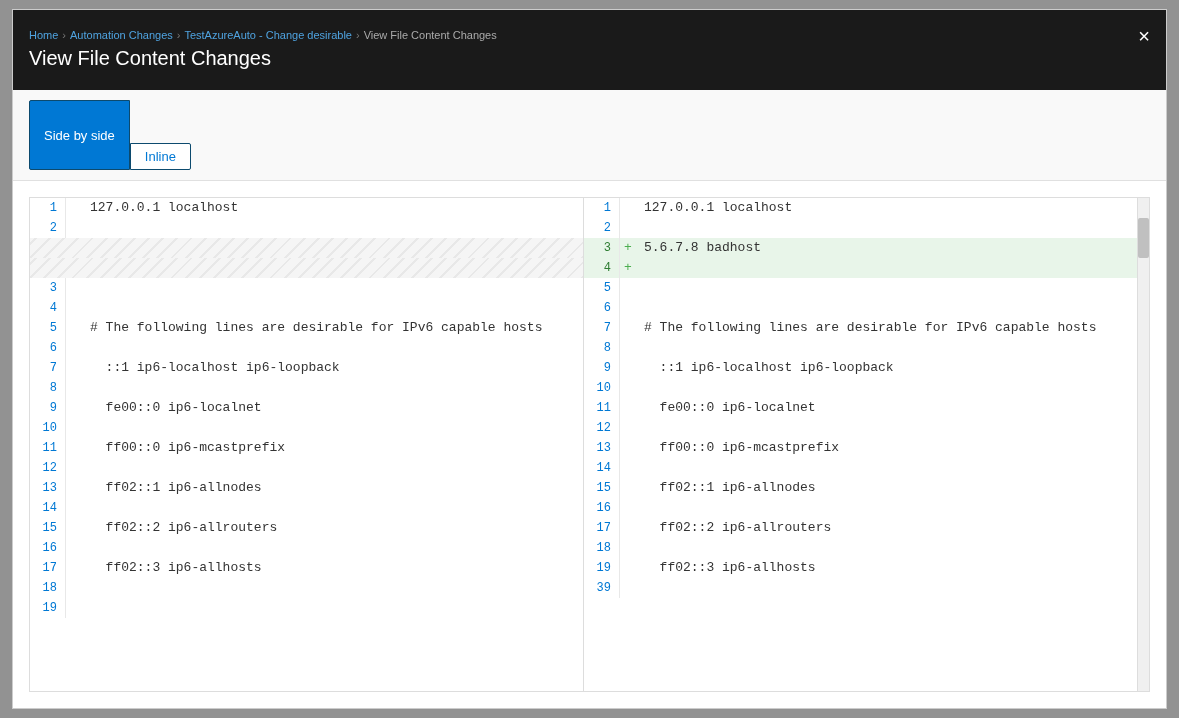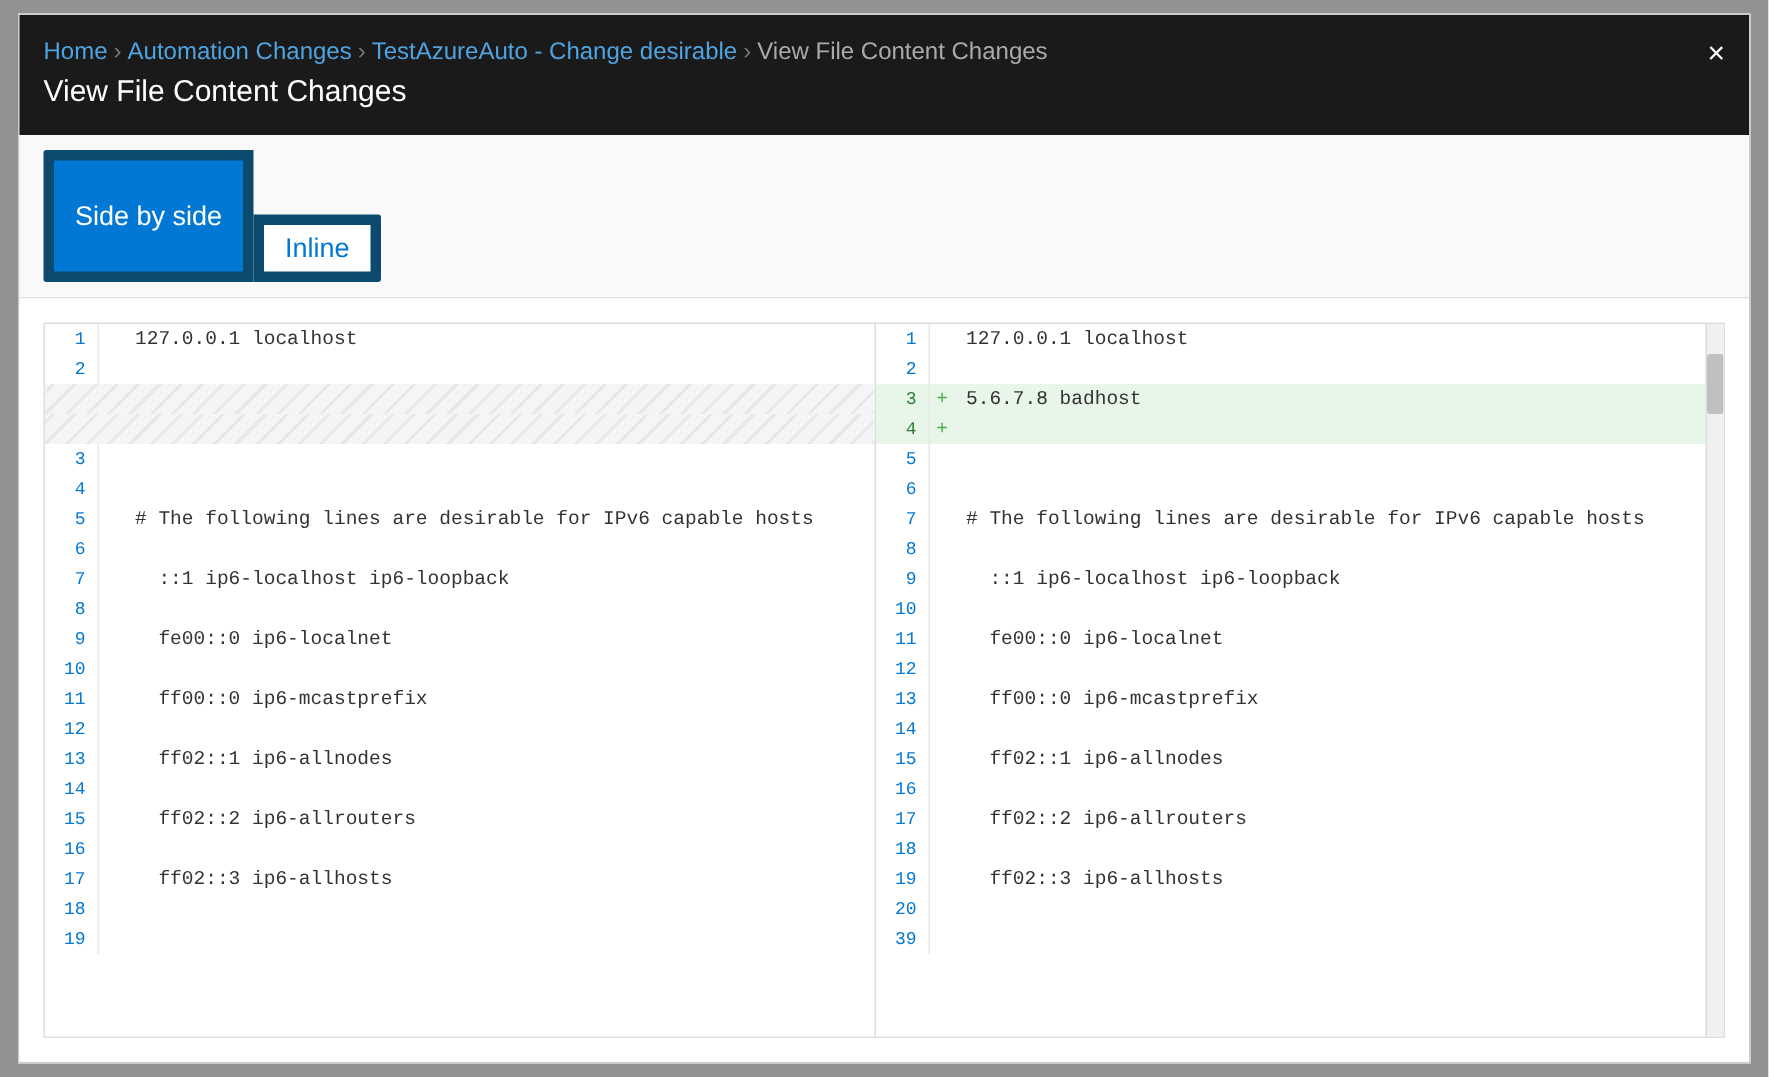--- a/index.html
+++ b/index.html
@@ -34,21 +34,21 @@
       color: #fff;
       padding: 0 16px;
       display: flex;
       flex-direction: column;
       justify-content: center;
       min-height: 80px;
       position: relative;
     }
 
     .breadcrumb {
-      font-size: 16px;
+      font-size: 11px;
       color: #aaa;
       margin-bottom: 6px;
       display: flex;
       align-items: center;
       gap: 4px;
     }
 
     .breadcrumb a {
       color: #4fa3e0;
       text-decoration: none;
@@ -85,22 +85,22 @@
     .modal-toolbar {
       background: #f9f9f9;
       padding: 10px 16px;
       border-bottom: 1px solid #e0e0e0;
       display: flex;
       gap: 0;
     }
 
     .tab-btn {
       padding: 5px 14px;
-      font-size: 18px;
-      border: 7px solid #0c4a6e;
+      font-size: 13px;
+      border: 1px solid #0c4a6e;
       cursor: pointer;
       background: #fff;
       color: #0078d4;
     }
 
     .tab-btn.active {
       background: #0078d4;
       color: #fff;
     }
 
@@ -439,25 +439,20 @@
               <span class="line-number">18</span>
               <span class="line-marker"> </span>
               <span class="line-content"></span>
             </div>
             <div class="diff-line">
               <span class="line-number">19</span>
               <span class="line-marker"> </span>
               <span class="line-content">  ff02::3 ip6-allhosts</span>
             </div>
             <div class="diff-line">
-              <span class="line-number">20</span>
-              <span class="line-marker"> </span>
-              <span class="line-content"></span>
-            </div>
-            <div class="diff-line">
               <span class="line-number">39</span>
               <span class="line-marker"> </span>
               <span class="line-content"></span>
             </div>
           </div>
 
         <div class="scrollbar-track">
           <div class="scrollbar-thumb"></div>
         </div>
 

